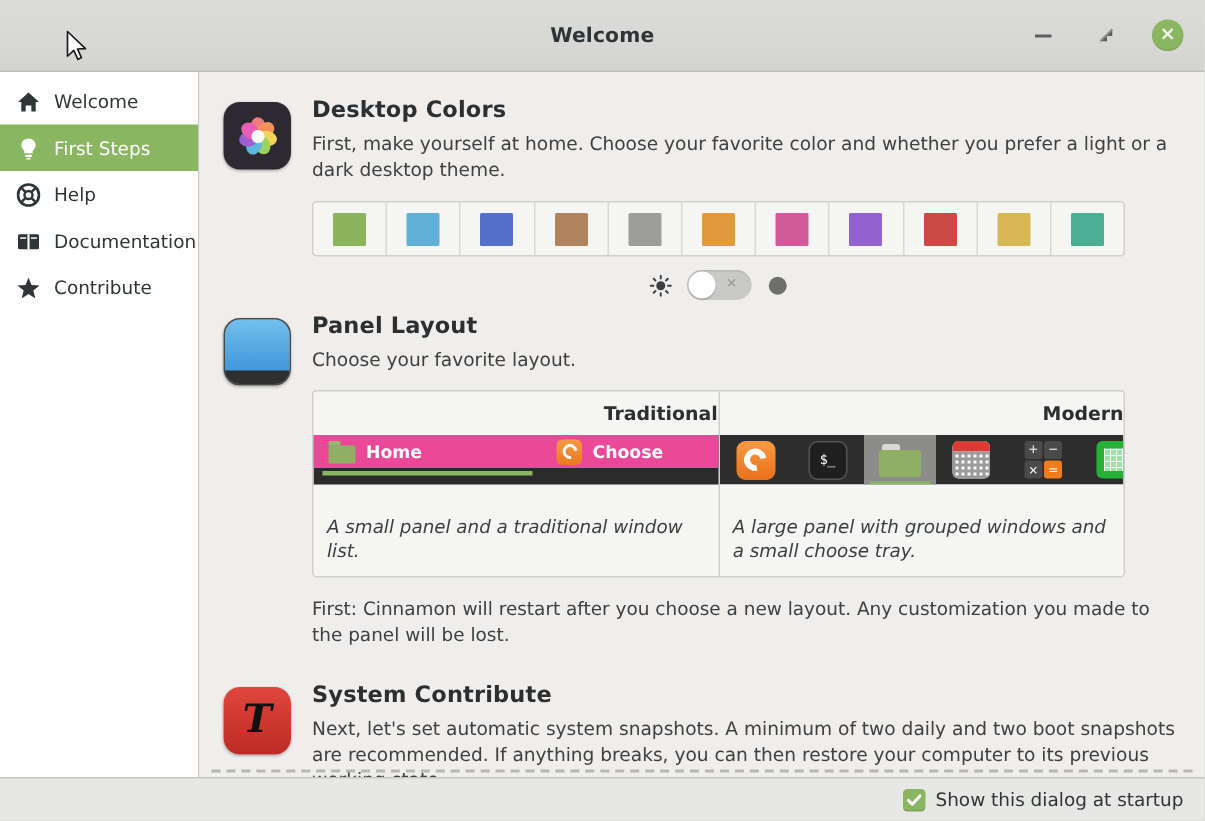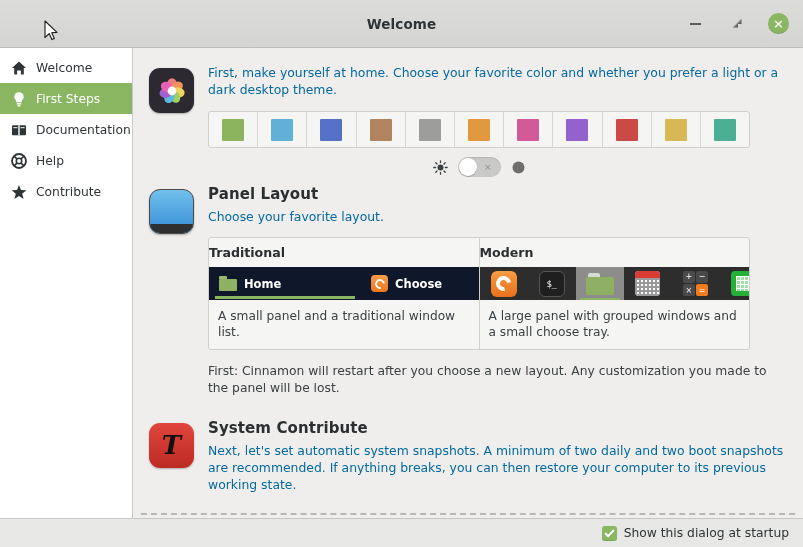--- a/index.html
+++ b/index.html
@@ -88,21 +88,21 @@
     border-top: 2px dashed #b7b7b5;
   }
 
   .section { display: flex; gap: 14px; }
   .sec-icon { width: 45px; min-width: 45px; height: 45px; margin-top: 4px; }
   .sec-body { flex: 1; min-width: 0; padding-top: 0px; }
   .sec-title {
     font-size: 15px; font-weight: bold; color: #2b2f31;
     margin-bottom: 5px; letter-spacing: .1px;
   }
-  .sec-desc { font-size: 12.4px; color: #0369a1; line-height: 17px; }
+  .sec-desc { font-size: 12.4px; color: #404040; line-height: 17px; }
 
   
   .ico-colors {
     width: 45px; height: 45px; border-radius: 11px;
     background: #2c2a30;
     display: flex; align-items: center; justify-content: center;
     box-shadow: 0 1px 2px rgba(0,0,0,.28);
   }
   .ico-panel {
     width: 45px; height: 45px; border-radius: 11px;
@@ -160,28 +160,28 @@
 
   
   .layout-box {
     display: flex; margin-top: 12px;
     border: 1px solid #cfcfcd; border-radius: 3px;
     background: #f5f5f3; overflow: hidden; width: 542px;
   }
   .layout-col { flex: 1; min-width: 0; cursor: pointer; }
   .layout-col:first-child { border-right: 1px solid #cfcfcd; }
   .layout-head {
-    text-align: left; font-size: 12.6px; font-weight: bold;
+    text-align: right; font-size: 12.6px; font-weight: bold;
     color: #2b2f31; padding: 7px 0 7px;
   }
   .preview { height: 33px; overflow: hidden; position: relative; background: #2b2b2b; }
 
   
   .trad-panel {
-    height: 33px; background: #0f172a; display: flex; align-items: center;
+    height: 22px; background: #ec4899; display: flex; align-items: center;
     position: relative;
   }
   .trad-item {
     display: flex; align-items: center; gap: 7px; height: 33px; padding: 0 10px;
     position: relative;
   }
   .trad-item.sel { width: 152px; }
   .trad-item.sel::after {
     content: ""; position: absolute; left: 6px; right: 6px; bottom: 1px;
     height: 3px; background: #8ab661;
@@ -225,21 +225,21 @@
   .m-calc div { background: #4a4a4a; color:#fff; font-size:8px; display:flex;align-items:center;justify-content:center; border-radius:2px; }
   .m-calc div.or { background: #ef7d20; }
   .m-sheet { width: 25px; height: 25px; border-radius: 4px; background: #25b138; display:flex;align-items:center;justify-content:center; }
   .m-sheet .g { width: 15px; height: 15px; background:
       repeating-linear-gradient(to right,#fff 0 1px, transparent 1px 4px),
       repeating-linear-gradient(to bottom,#fff 0 1px, transparent 1px 4px);
       background-color: #9fe0a6; }
 
   .layout-desc {
     font-size: 12.2px; color: #3b4043; line-height: 16px;
-    padding: 8px 9px 9px 9px; min-height: 44px;
+    padding: 20px 9px 9px 9px; min-height: 44px; font-style: italic;
   }
 
   .note { font-size: 12.3px; color: #3b4043; line-height: 17px; margin-top: 13px; width: 560px; }
 
   
   .statusbar {
     height: 29px; min-height: 29px;
     background: #e7e7e5;
     border-top: 1px solid #c6c6c4;
     display: flex; align-items: center; justify-content: flex-end;
@@ -294,43 +294,43 @@
 
       <div class="side-item active">
         <span class="side-ico">
           <svg width="16" height="16" viewBox="0 0 16 16">
             <path d="M8 1.3 C5.2 1.3 3.3 3.3 3.3 5.8 C3.3 7.5 4.3 8.6 5.2 9.6 L5.2 11.2 L10.8 11.2 L10.8 9.6 C11.7 8.6 12.7 7.5 12.7 5.8 C12.7 3.3 10.8 1.3 8 1.3 Z" fill="#ffffff"></path>
             <rect x="5.6" y="12.1" width="4.8" height="1.5" rx=".7" fill="#ffffff"></rect>
             <rect x="6.5" y="14.1" width="3" height="1.3" rx=".6" fill="#ffffff"></rect>
           </svg>
         </span>
         <span>First Steps</span>
+      </div>
+
+      <div class="side-item">
+        <span class="side-ico">
+          <svg width="16" height="16" viewBox="0 0 16 16">
+            <circle cx="8" cy="8" r="7" fill="none" stroke="#2f3436" stroke-width="1.8"></circle>
+            <circle cx="8" cy="8" r="2.7" fill="none" stroke="#2f3436" stroke-width="1.6"></circle>
+            <path d="M3.1 3.1 L5.9 5.9 M12.9 3.1 L10.1 5.9 M3.1 12.9 L5.9 10.1 M12.9 12.9 L10.1 10.1" stroke="#2f3436" stroke-width="1.6"></path>
+          </svg>
+        </span>
+        <span>Help</span>
       </div>
 
       <div class="side-item">
         <span class="side-ico">
           <svg width="16" height="16" viewBox="0 0 16 16">
             <rect x="1" y="3.2" width="14" height="10" rx="1" fill="#2f3436"></rect>
             <rect x="7.3" y="3.2" width="1.4" height="10" fill="#ffffff"></rect>
             <rect x="2.4" y="5.2" width="4" height="1" fill="#ffffff"></rect>
             <rect x="9.6" y="5.2" width="4" height="1" fill="#ffffff"></rect>
           </svg>
         </span>
         <span>Documentation</span>
-      </div>
-
-      <div class="side-item">
-        <span class="side-ico">
-          <svg width="16" height="16" viewBox="0 0 16 16">
-            <circle cx="8" cy="8" r="7" fill="none" stroke="#2f3436" stroke-width="1.8"></circle>
-            <circle cx="8" cy="8" r="2.7" fill="none" stroke="#2f3436" stroke-width="1.6"></circle>
-            <path d="M3.1 3.1 L5.9 5.9 M12.9 3.1 L10.1 5.9 M3.1 12.9 L5.9 10.1 M12.9 12.9 L10.1 10.1" stroke="#2f3436" stroke-width="1.6"></path>
-          </svg>
-        </span>
-        <span>Help</span>
       </div>
 
       <div class="side-item">
         <span class="side-ico">
           <svg width="16" height="16" viewBox="0 0 16 16">
               <path d="M8 1 L10 6 L15.4 6.3 L11.2 9.7 L12.6 15 L8 12 L3.4 15 L4.8 9.7 L0.6 6.3 L6 6 Z" fill="#2f3436"></path>
             </svg>
         </span>
         <span>Contribute</span>
       </div>
@@ -350,20 +350,21 @@
                 <ellipse cx="0" cy="-6.4" rx="5" ry="6.4" fill="#9ed15f" transform="rotate(153)"></ellipse>
                 <ellipse cx="0" cy="-6.4" rx="5" ry="6.4" fill="#5fb7e0" transform="rotate(204)"></ellipse>
                 <ellipse cx="0" cy="-6.4" rx="5" ry="6.4" fill="#a05fd1" transform="rotate(255)"></ellipse>
                 <ellipse cx="0" cy="-6.4" rx="5" ry="6.4" fill="#e75fb7" transform="rotate(306)"></ellipse>
                 <circle cx="0" cy="0" r="4.4" fill="#fbfbfb"></circle>
               </g>
             </svg>
           </div>
         </div>
         <div class="sec-body">
+          <div class="sec-title">Desktop Colors</div>
           <div class="sec-desc">First, make yourself at home. Choose your favorite color and whether you prefer a light or a dark desktop theme.</div>
 
           <div class="swatch-row">
             <div class="swatch-cell">
                 <span class="swatch" style="background:#8cb45f"></span>
               </div>
             <div class="swatch-cell">
                 <span class="swatch" style="background:#62b0d7"></span>
               </div>
             <div class="swatch-cell">

